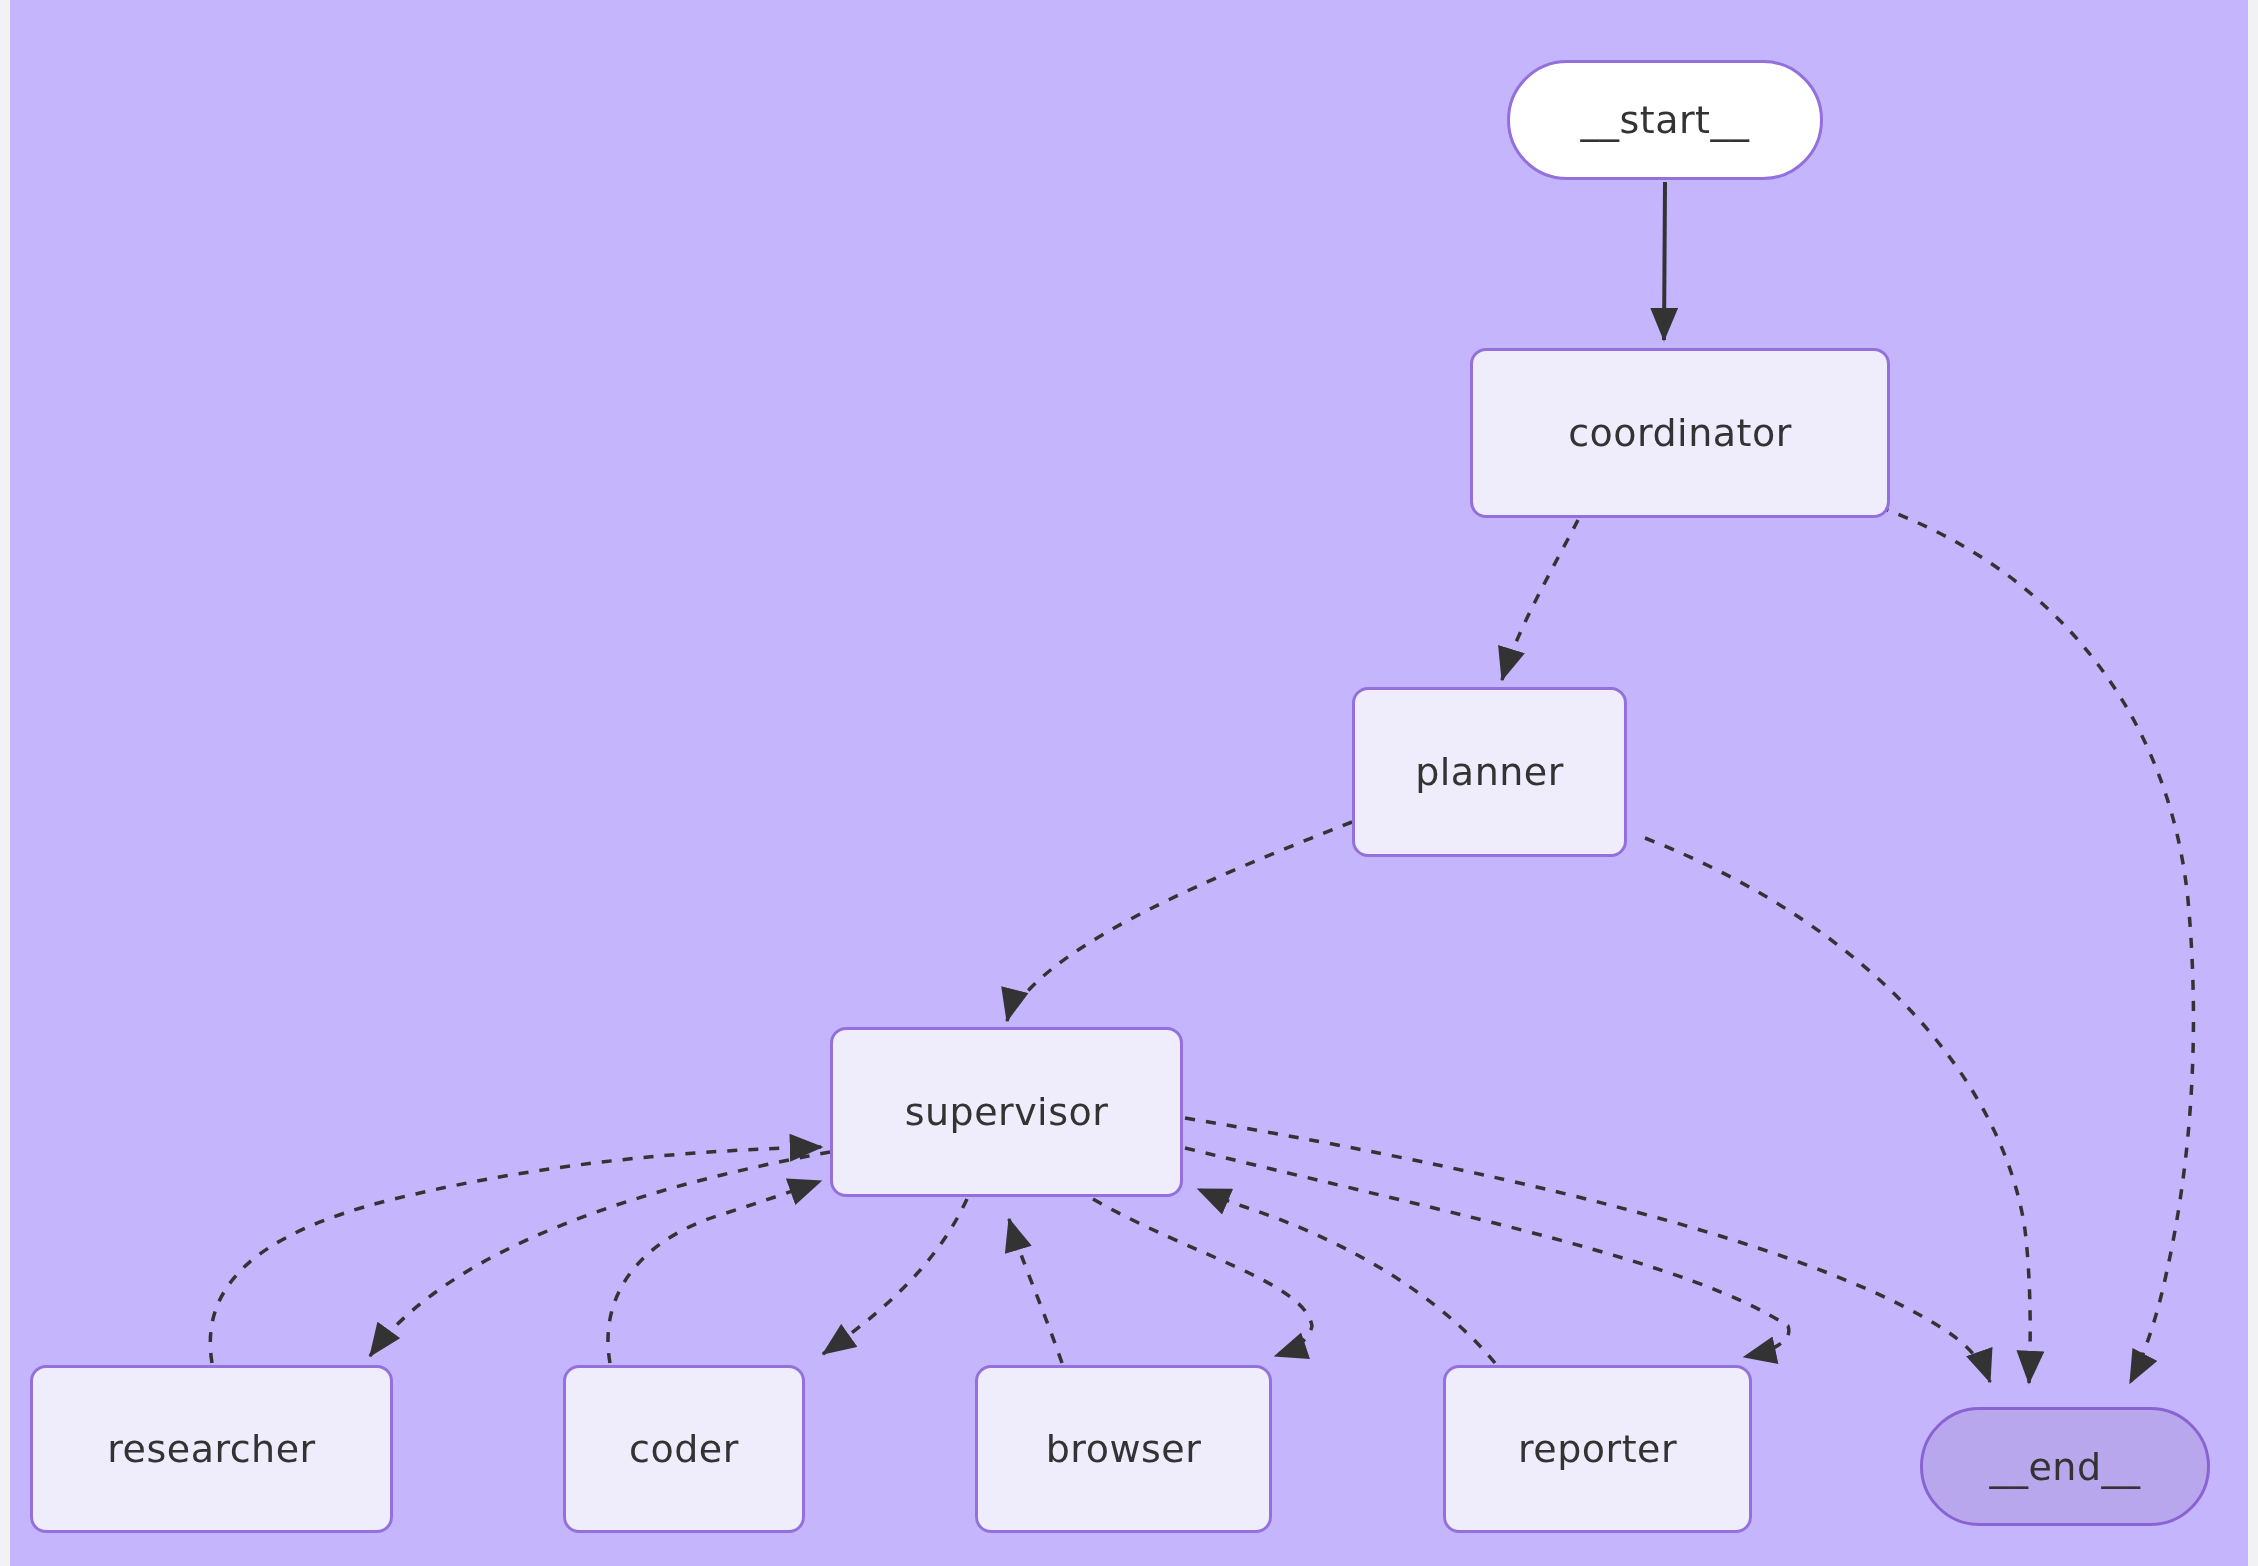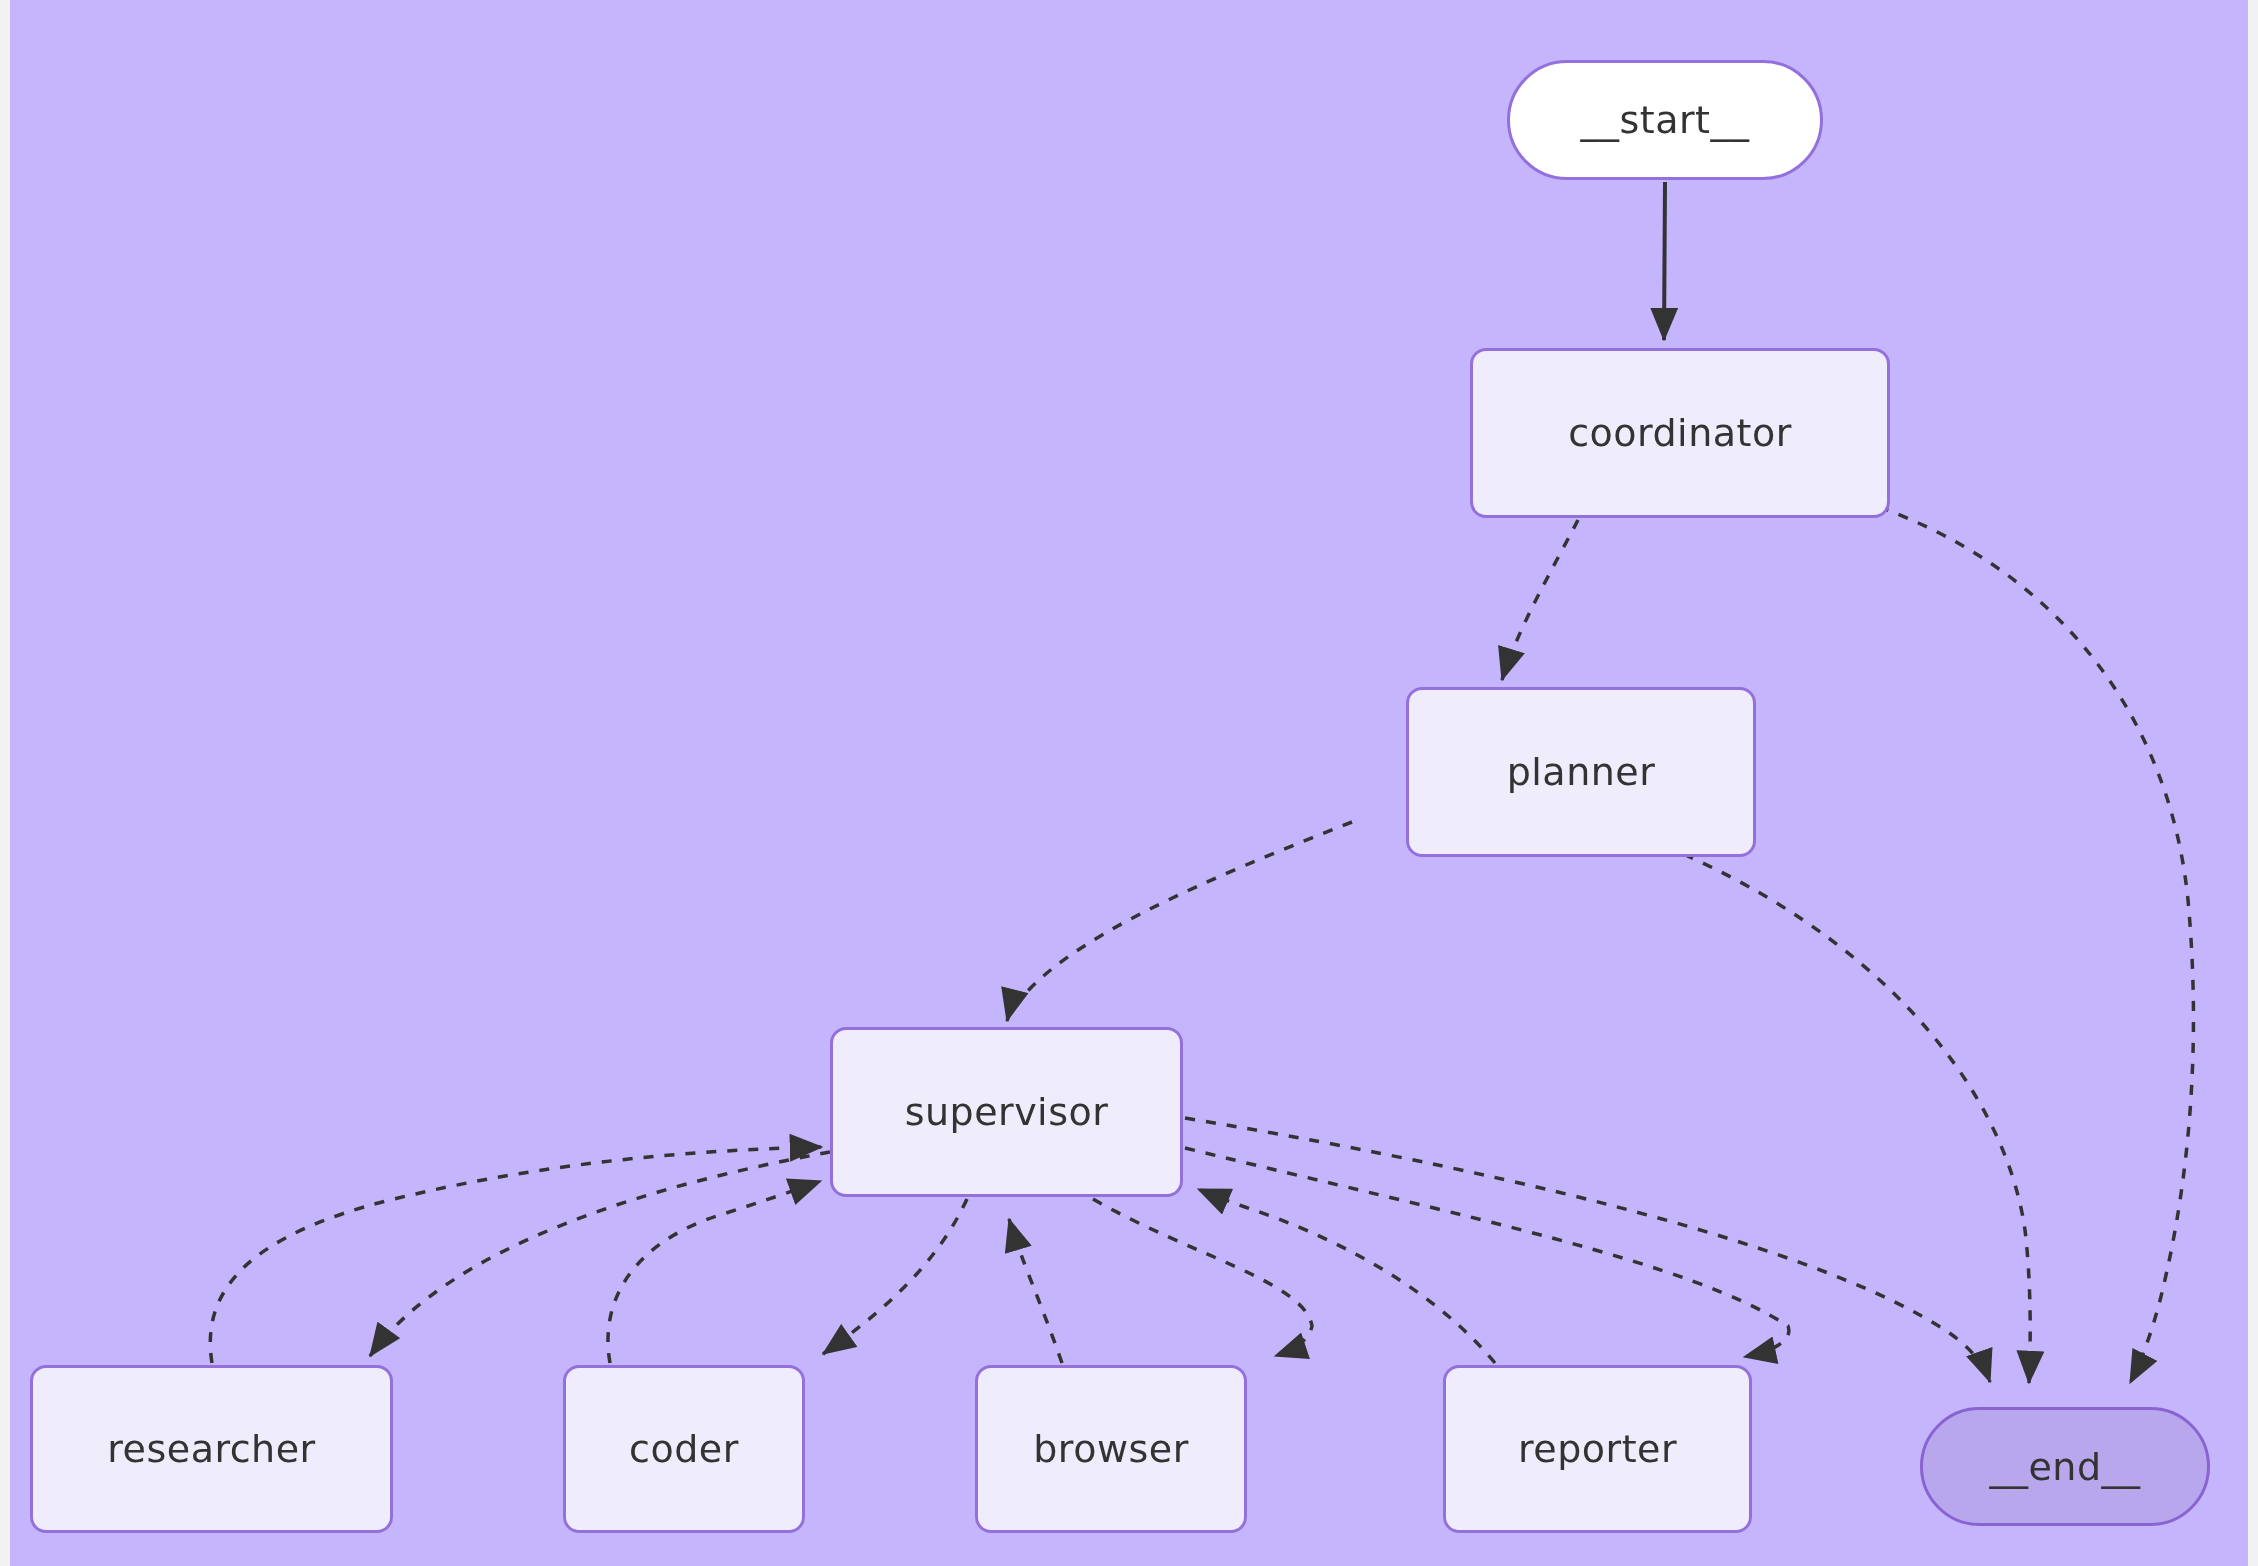--- a/index.html
+++ b/index.html
@@ -58,37 +58,37 @@
   </svg>
 
   <div class="node stadium start-node" style="left:1497px;top:60px;width:316px;height:120px;">
     <span>__start__</span>
   </div>
 
   <div class="node" style="left:1460px;top:348px;width:420px;height:170px;">
     <span>coordinator</span>
   </div>
 
-  <div class="node" style="left:1396px;top:687px;width:350px;height:170px;">
+  <div class="node" style="left:1342px;top:687px;width:275px;height:170px;">
     <span>planner</span>
   </div>
 
   <div class="node" style="left:820px;top:1027px;width:353px;height:170px;">
     <span>supervisor</span>
   </div>
 
   <div class="node" style="left:20px;top:1365px;width:363px;height:168px;">
     <span>researcher</span>
   </div>
 
   <div class="node" style="left:553px;top:1365px;width:242px;height:168px;">
     <span>coder</span>
   </div>
 
-  <div class="node" style="left:965px;top:1365px;width:272px;height:168px;">
+  <div class="node" style="left:965px;top:1365px;width:297px;height:168px;">
     <span>browser</span>
   </div>
 
   <div class="node" style="left:1433px;top:1365px;width:309px;height:168px;">
     <span>reporter</span>
   </div>
 
   <div class="node stadium end-node" style="left:1910px;top:1391px;width:290px;height:119px;">
     <span>__end__</span>
   </div>

